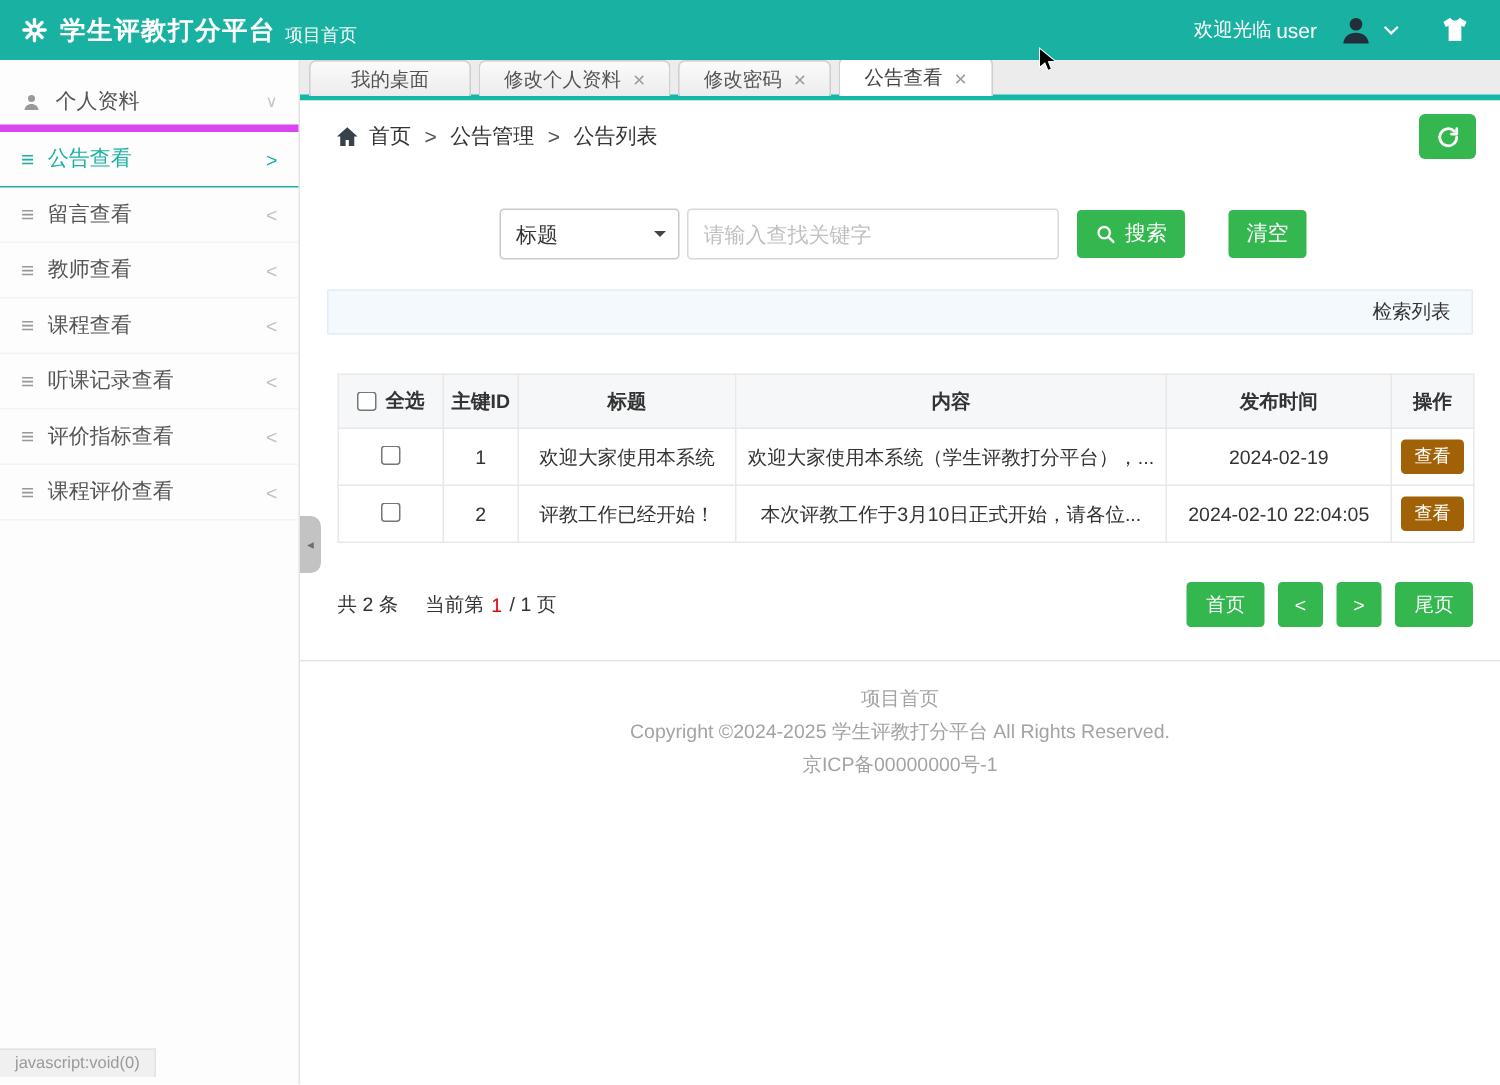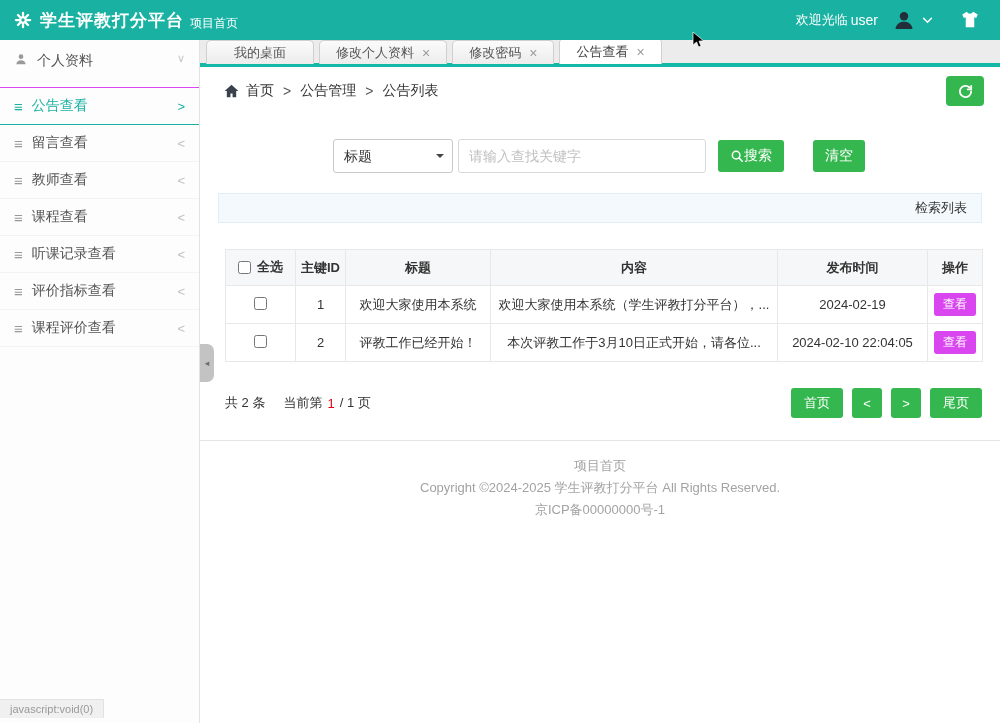--- a/index.html
+++ b/index.html
@@ -13,21 +13,21 @@
   .role{font-size:12px;margin-left:6px;margin-top:7px}
   .header-right{margin-left:auto;display:flex;align-items:center}
   .welcome{font-size:13px}
   .username{font-size:14px;margin-left:3px}
   .avatar{margin-left:14px;display:flex;cursor:pointer}
   .caret{margin-left:6px;display:flex;cursor:pointer}
   .shirt{margin-left:27px;display:flex;cursor:pointer}
 
   
   .sidebar{position:absolute;left:0;top:40px;width:200px;height:683px;background:#fdfdfd;border-right:1px solid #e3e3e3}
-  .profile-item{height:36px;margin-top:12px;display:flex;align-items:flex-start;padding:0 14px;font-size:14px;color:#555;border-bottom:1px solid #d946ef;cursor:pointer}
+  .profile-item{height:36px;margin-top:12px;display:flex;align-items:center;padding:0 14px;font-size:14px;color:#555;border-bottom:5px solid #d946ef;cursor:pointer}
   .profile-item svg{margin-right:9px}
   .profile-item .arrow{margin-left:auto;color:#c5c5c5;font-size:11px}
   .menu-item{height:37px;display:flex;align-items:center;padding:0 14px;font-size:14px;color:#555;border-bottom:1px solid #f3f3f3;cursor:pointer}
   .menu-item .mi{color:#999;font-size:15px;margin-right:9px}
   .menu-item .arrow{margin-left:auto;color:#c0c0c0;font-size:13px}
   .menu-item.active{color:#19b2a2;border-bottom:1px solid #19b2a2}
   .menu-item.active .mi,.menu-item.active .arrow{color:#19b2a2}
   .collapse-handle{position:absolute;left:200px;top:344px;width:14px;height:38px;background:#c3c3c3;border-radius:0 7px 7px 0;display:flex;align-items:center;justify-content:center;color:#6d6d6d;font-size:9px;cursor:pointer;z-index:6}
 
   
@@ -44,31 +44,31 @@
   .breadcrumb .sep{margin:0 9px;color:#555}
   .breadcrumb a{color:#333;text-decoration:none;cursor:pointer}
   .refresh-btn{margin-left:auto;width:38px;height:30px;background:#34b74e;border:none;border-radius:4px;display:flex;align-items:center;justify-content:center;cursor:pointer}
 
   .search-row{display:flex;align-items:center;margin-top:24px;padding-left:133px}
   .select-wrap{position:relative;width:120px;height:34px;margin-right:5px}
   .select-wrap select{width:100%;height:100%;appearance:none;-webkit-appearance:none;border:1px solid #c9c9c9;border-radius:3px;background:#fff;font-size:14px;padding:0 24px 0 10px;color:#333;font-family:inherit;cursor:pointer}
   .select-wrap::after{content:"";position:absolute;right:9px;top:15px;border:4.5px solid transparent;border-top-color:#444;pointer-events:none}
   .search-input{width:248px;height:34px;border:1px solid #d8d8d8;border-radius:3px;padding:0 10px;font-size:14px;color:#4d7c0f;margin-right:12px;font-family:inherit;outline:none}
   .search-input::placeholder{color:#c0c0c0}
-  .btn-green{background:#34b74e;color:#fff;border:none;border-radius:3px;height:32px;display:inline-flex;align-items:center;padding:0 12px;font-size:14px;cursor:pointer;font-family:inherit}
+  .btn-green{background:#34b74e;color:#fff;border:none;border-radius:3px;height:32px;display:inline-flex;align-items:center;gap:6px;padding:0 12px;font-size:14px;cursor:pointer;font-family:inherit}
   .btn-clear{margin-left:29px}
 
   .list-bar{margin:20px 18px 0;height:30px;line-height:28px;background:#f4f9fd;border:1px solid #e2edf7;text-align:right;padding-right:14px;font-size:13px;color:#333}
 
   .data-table{border-collapse:collapse;margin:26px 18px 0 25px;width:757px;table-layout:fixed}
   .data-table th,.data-table td{border:1px solid #e8e8e8;text-align:center;font-size:13px;color:#333;overflow:hidden;white-space:nowrap}
   .data-table th{background:#f6f7f8;height:36px;font-weight:bold}
   .data-table td{height:38px}
   .sel-all{display:inline-flex;align-items:center;gap:6px;font-weight:bold}
-  .btn-view{background:#d946ef;color:#fff;border:none;border-radius:3px;height:23px;padding:0 9px;font-size:12px;cursor:pointer;font-family:inherit}
+  .btn-view{background:#a16207;color:#fff;border:none;border-radius:3px;height:23px;padding:0 9px;font-size:12px;cursor:pointer;font-family:inherit}
 
   .pagination{display:flex;align-items:center;margin:26px 18px 0 25px;font-size:13px;color:#333}
   .pagination .gap{margin-left:18px}
   .pagination .red{color:#e60012;margin:0 5px}
   .page-btns{margin-left:auto;display:flex;gap:9px}
   .page-btn{background:#34b74e;color:#fff;border:none;border-radius:3px;height:30px;min-width:30px;padding:0 13px;font-size:13px;cursor:pointer;font-family:inherit}
   .page-btn.nav{padding:0;width:30px}
 
   .page-footer{margin-top:22px;border-top:1px solid #e6e6e6;padding-top:14px;text-align:center;font-size:13px;color:#a3a3a3;line-height:22px}
   .page-footer a{color:#a3a3a3;text-decoration:none;cursor:pointer}

